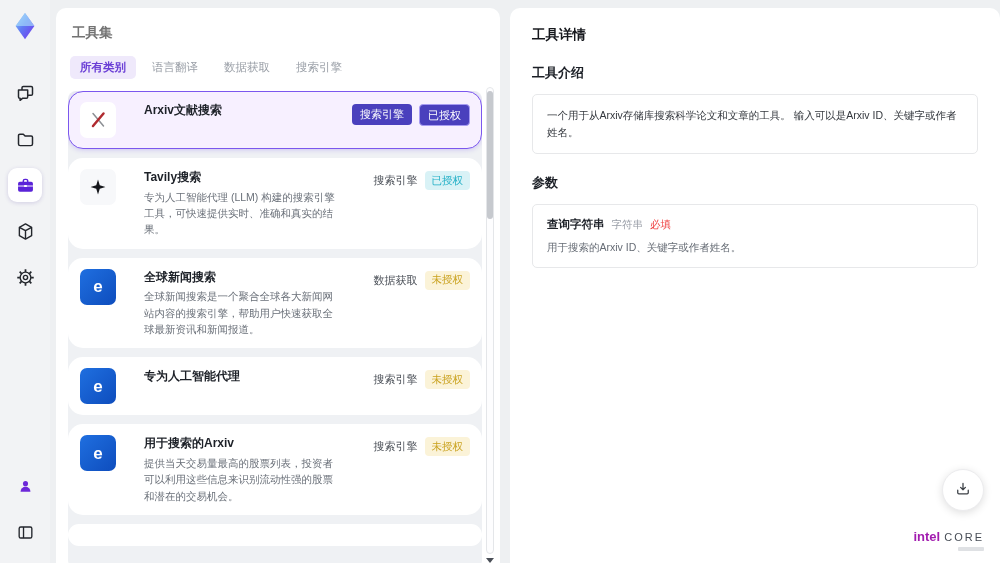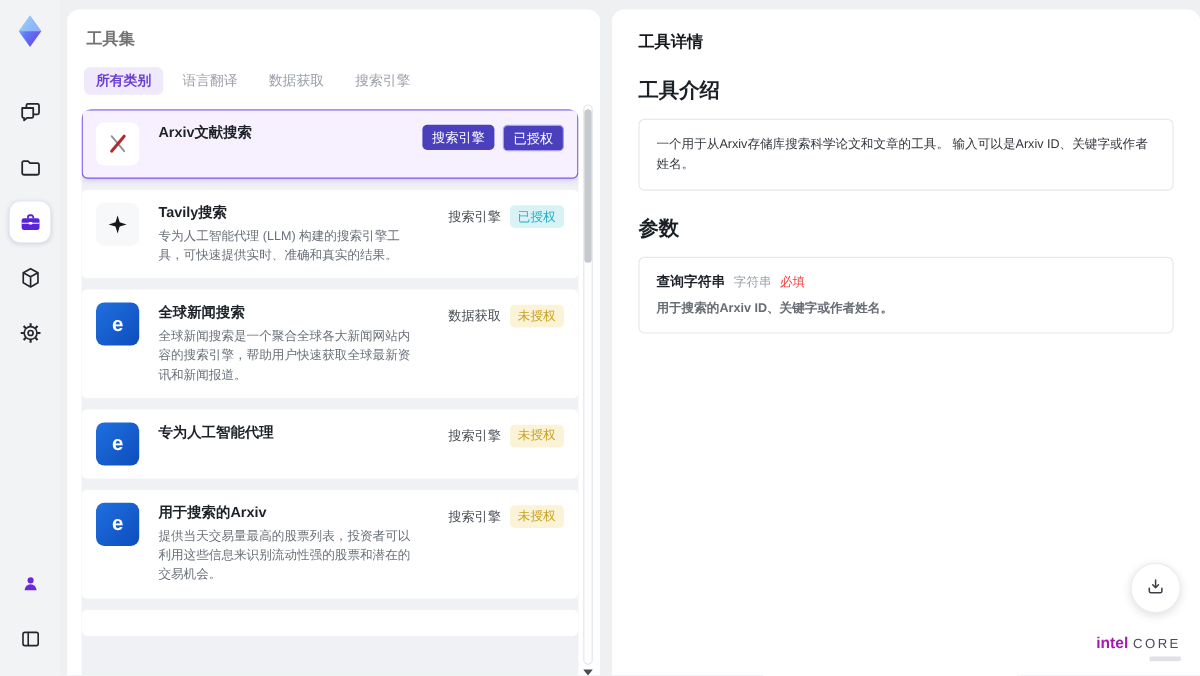--- a/index.html
+++ b/index.html
@@ -38,22 +38,22 @@
   .tab{
     font-size:11.5px;color:#9ba0a8;padding:4px 10px;border-radius:5px;cursor:pointer;white-space:nowrap;
   }
   .tab.active{background:var(--tab-active-bg);color:var(--accent);font-weight:bold;}
   
   .list-wrap{position:relative;height:477px;}
   .list{
     background:#eff1f4;border-radius:8px;overflow:hidden;height:100%;
   }
   .card{
-    background:#fff;border-radius:5px;margin-bottom:9px;
-    padding:10px 11px;display:flex;gap:16px;align-items:flex-start;cursor:pointer;
+    background:#fff;border-radius:15px;margin-bottom:9px;
+    padding:10px 11px;display:flex;gap:28px;align-items:flex-start;cursor:pointer;
     border:1px solid transparent;box-sizing:border-box;
   }
   .card.selected{
     background:var(--selected-card-bg);
     border:1.5px solid var(--selected-border);
     box-shadow:0 1px 5px rgba(122,87,238,.28);
   }
   .t-icon{
     width:36px;height:36px;border-radius:7px;flex:0 0 36px;
     display:flex;align-items:center;justify-content:center;
@@ -76,31 +76,31 @@
   .card.selected .t-status{background:var(--badge-purple);color:#fff;border:1px solid #a79cf2;padding:2.5px 8px;font-size:11px;}
   
   .scrollbar{position:absolute;top:-4px;bottom:14px;right:-12px;width:8px;}
   .sb-track{position:absolute;inset:0;border:1px solid #e4e6e9;border-radius:4px;background:#fdfdfe;}
   .sb-thumb{position:absolute;top:4px;left:1px;right:1px;height:128px;background:#c6c9ce;border-radius:3px;}
   .sb-arrow{position:absolute;bottom:-10px;left:0;width:8px;height:8px;}
   .sb-arrow:after{content:"";display:block;margin:2px auto 0;width:0;height:0;
     border-left:4px solid transparent;border-right:4px solid transparent;border-top:5px solid #4a4f57;}
   
   .d-title{font-size:13.5px;font-weight:bold;margin:2px 0 20px 0;color:#16181d;}
-  .d-sub{font-size:17px;font-weight:bold;margin:0 0 12px 0;color:#1b1f26;}
+  .d-sub{font-size:13px;font-weight:bold;margin:0 0 12px 0;color:#1b1f26;}
   .d-box{
     border:1px solid #e7e8ea;border-radius:5px;padding:12px 14px;background:#fff;
     margin-bottom:20px;
   }
   .d-box p{margin:0;font-size:10.5px;color:#33373d;line-height:1.6;}
   .p-head{display:flex;align-items:baseline;gap:7px;}
   .p-name{font-size:11.5px;font-weight:bold;color:#1d2128;}
   .p-type{font-size:10.5px;color:#989da6;}
   .p-req{font-size:10.5px;color:var(--required-red);}
-  .p-desc{font-size:10.5px;color:#666c75;margin-top:8px;line-height:1.5;font-weight:bold;}
+  .p-desc{font-size:10.5px;color:#666c75;margin-top:8px;line-height:1.5;}
   
   .fab{
     position:absolute;right:16px;bottom:52px;width:42px;height:42px;border-radius:50%;
     background:#fff;border:1px solid #ececee;box-shadow:0 2px 8px rgba(0,0,0,.13);
     display:flex;align-items:center;justify-content:center;cursor:pointer;z-index:6;padding:0;
   }
   .brand{
     position:absolute;right:16px;bottom:12px;z-index:6;text-align:right;line-height:1;
   }
   .b-intel{font-size:13px;font-weight:bold;color:#a21caf;letter-spacing:0;}

